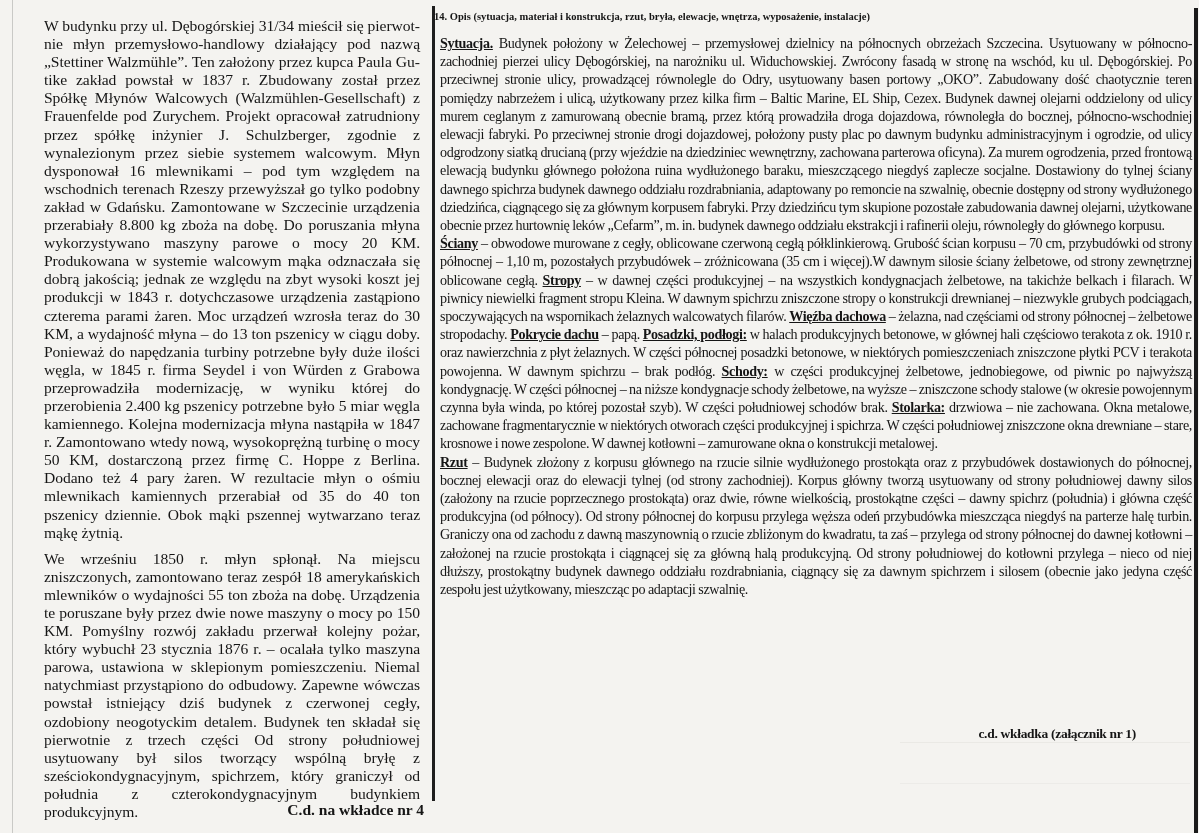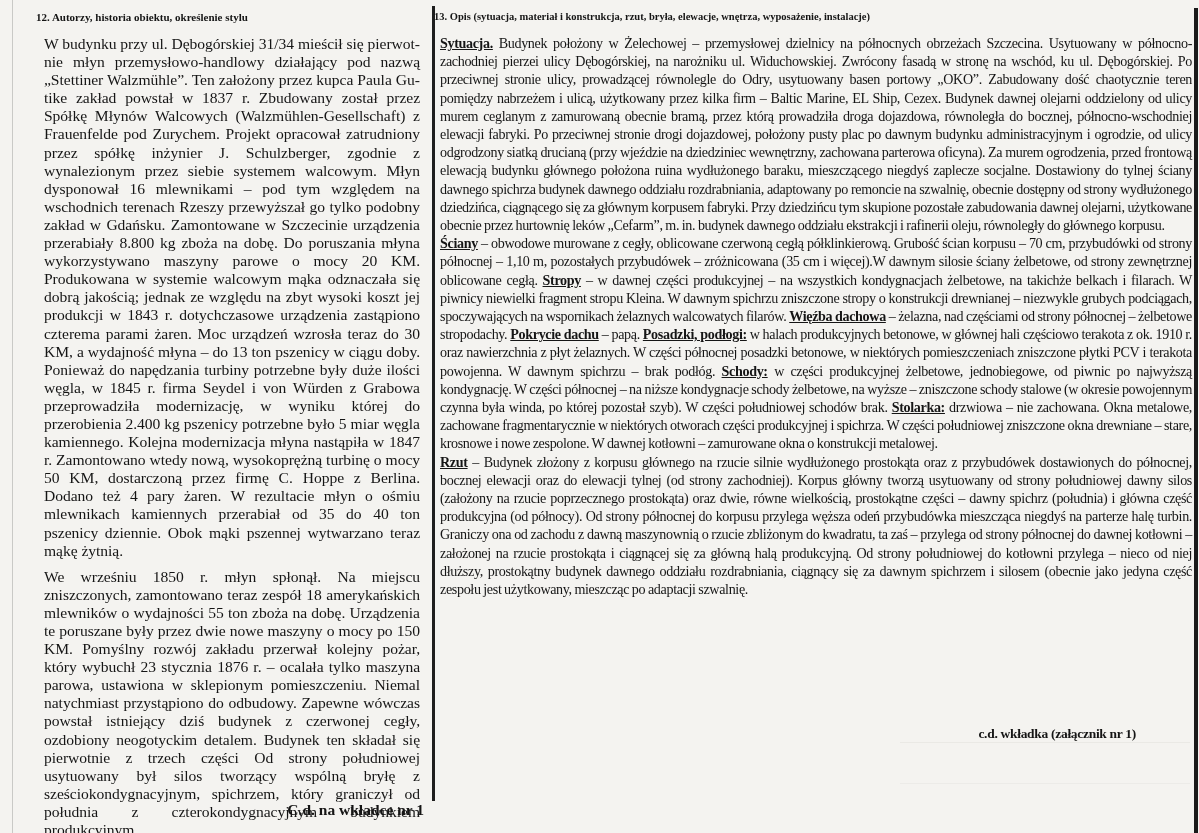--- a/index.html
+++ b/index.html
@@ -78,30 +78,29 @@
 <body>
 
 <div class="page">
 
   <div class="left-faint-rule"></div>
   <div class="col-divider"></div>
   <div class="right-dark-rule"></div>
   <div class="faint-watermark"></div>
 
   <section class="section-left">
-    <div class="section-heading">12. Autorzy, historia obiektu, określenie stylu</div>
     <div class="left-body">
       <p>W budynku przy ul. Dębogórskiej 31/34 mieścił się pierwot­nie młyn przemysłowo-handlowy działający pod nazwą „Stettiner Walzmühle”. Ten założony przez kupca Paula Gu­tike zakład powstał w 1837 r. Zbudowany został przez Spółkę Młynów Walcowych (Walzmühlen-Gesellschaft) z Frauen­felde pod Zurychem. Projekt opracował zatrudniony przez spółkę inżynier J. Schulzberger, zgodnie z wynalezionym przez siebie systemem walcowym. Młyn dysponował 16 mlewnikami – pod tym względem na wschodnich terenach Rzeszy przewyższał go tylko podobny zakład w Gdańsku. Zamontowane w Szczecinie urządzenia przerabiały 8.800 kg zboża na dobę. Do poruszania młyna wykorzystywano ma­szyny parowe o mocy 20 KM. Produkowana w systemie wal­cowym mąka odznaczała się dobrą jakością; jednak ze względu na zbyt wysoki koszt jej produkcji w 1843 r. dotych­czasowe urządzenia zastąpiono czterema parami żaren. Moc urządzeń wzrosła teraz do 30 KM, a wydajność młyna – do 13 ton pszenicy w ciągu doby. Ponieważ do napędzania tur­biny potrzebne były duże ilości węgla, w 1845 r. firma Sey­del i von Würden z Grabowa przeprowadziła modernizację, w wyniku której do przerobienia 2.400 kg pszenicy potrzebne było 5 miar węgla kamiennego. Kolejna modernizacja młyna nastąpiła w 1847 r. Zamontowano wtedy nową, wysokopręż­ną turbinę o mocy 50 KM, dostarczoną przez firmę C. Hoppe z Berlina. Dodano też 4 pary żaren. W rezultacie młyn o ośmiu mlewnikach kamiennych przerabiał od 35 do 40 ton pszenicy dziennie. Obok mąki pszennej wytwarzano teraz mąkę żytnią.</p>
       <p>We wrześniu 1850 r. młyn spłonął. Na miejscu zniszczonych, zamontowano teraz zespół 18 amerykańskich mlewników o wydajności 55 ton zboża na dobę. Urządzenia te poruszane były przez dwie nowe maszyny o mocy po 150 KM. Pomyśl­ny rozwój zakładu przerwał kolejny pożar, który wybuchł 23 stycznia 1876 r. – ocalała tylko maszyna parowa, ustawiona w sklepionym pomieszczeniu. Niemal natychmiast przystą­piono do odbudowy. Zapewne wówczas powstał istniejący dziś budynek z czerwonej cegły, ozdobiony neogotyckim detalem. Budynek ten składał się pierwotnie z trzech części Od strony południowej usytuowany był silos tworzący wspólną bryłę z sześciokondygnacyjnym, spichrzem, który graniczył od południa z czterokondygnacyjnym budynkiem produkcyjnym.</p>
     </div>
-    <div class="continued-left">C.d. na wkładce nr 1</div>
+    <div class="continued-left">C.d. na wkładce nr 4</div>
   </section>
 
   <section class="section-right">
-    <div class="section-heading">13. Opis (sytuacja, materiał i konstrukcja, rzut, bryła, elewacje, wnętrza, wyposażenie, instalacje)</div>
+    <div class="section-heading">14. Opis (sytuacja, materiał i konstrukcja, rzut, bryła, elewacje, wnętrza, wyposażenie, instalacje)</div>
     <div class="right-body">
       <p><span class="kw">Sytuacja.</span><span> Budynek położony w Żelechowej – przemysłowej dzielnicy na północnych obrzeżach Szczecina. Usytu­owany w północno-zachodniej pierzei ulicy Dębogórskiej, na narożniku ul. Widuchowskiej. Zwrócony fasadą w stronę na wschód, ku ul. Dębogórskiej. Po przeciwnej stronie ulicy, prowadzącej równolegle do Odry, usytuowany basen portowy „OKO”. Zabudowany dość chaotycznie teren pomiędzy nabrzeżem i ulicą, użytkowany przez kilka firm – Baltic Marine, EL Ship, Cezex. Budynek dawnej olejarni oddzielony od ulicy murem ceglanym z zamurowaną obecnie bramą, przez którą prowadziła droga dojazdowa, równoległa do bocznej, północno-wschodniej elewacji fa­bryki. Po przeciwnej stronie drogi dojazdowej, położony pusty plac po dawnym budynku administracyjnym i ogro­dzie, od ulicy odgrodzony siatką drucianą (przy wjeździe na dziedziniec wewnętrzny, zachowana parterowa oficyna). Za murem ogrodzenia, przed frontową elewacją budynku głównego położona ruina wydłużonego baraku, mieszczą­cego niegdyś zaplecze socjalne. Dostawiony do tylnej ściany dawnego spichrza budynek dawnego oddziału rozdrab­niania, adaptowany po remoncie na szwalnię, obecnie dostępny od strony wydłużonego dziedzińca, ciągnącego się za głównym korpusem fabryki. Przy dziedzińcu tym skupione pozostałe zabudowania dawnej olejarni, użytkowane obecnie przez hurtownię leków „Cefarm”, m. in. budynek dawnego oddziału ekstrakcji i rafinerii oleju, równoległy do głównego korpusu.</span></p>
 
 
       <p><span class="kw">Ściany</span><span> – obwodowe murowane z cegły, oblicowane czerwoną cegłą półklinkierową.  Grubość ścian korpusu – 70 cm, przybudówki od strony północnej – 1,10 m, pozostałych przybudówek – zróżnicowana (35 cm i więcej).W daw­nym silosie ściany żelbetowe, od strony zewnętrznej oblicowane cegłą. </span><span class="kw">Stropy</span><span> – w dawnej części produkcyjnej – na wszystkich kondygnacjach żelbetowe, na takichże belkach i filarach. W piwnicy niewielki fragment stropu Kleina. W dawnym spichrzu zniszczone stropy o konstrukcji drewnianej – niezwykle grubych podciągach, spoczywających na wspornikach żelaznych walcowatych filarów. </span><span class="kw">Więźba dachowa</span><span> – żelazna, nad częściami od strony północnej – żel­betowe stropodachy. </span><span class="kw">Pokrycie dachu</span><span> – papą. </span><span class="kw">Posadzki, podłogi:</span><span> w halach produkcyjnych betonowe, w głównej hali częściowo terakota z ok. 1910 r. oraz nawierzchnia z płyt żelaznych. W części północnej posadzki betonowe, w nie­których pomieszczeniach zniszczone płytki PCV i terakota powojenna. W dawnym spichrzu – brak podłóg. </span><span class="kw">Schody:</span><span> w części produkcyjnej żelbetowe, jednobiegowe, od piwnic po najwyższą kondygnację. W części północnej – na niższe kondygnacje schody żelbetowe, na wyższe – zniszczone schody stalowe (w okresie powojennym czynna była winda, po której pozostał szyb). W części południowej schodów brak.  </span><span class="kw">Stolarka:</span><span> drzwiowa – nie zachowana. Okna metalowe, zachowane fragmentarycznie w niektórych otworach części produkcyjnej i spichrza. W części południo­wej zniszczone okna drewniane – stare, krosnowe i nowe zespolone. W dawnej kotłowni – zamurowane okna o kon­strukcji metalowej.</span></p>
 
       <p><span class="kw">Rzut</span><span> – Budynek złożony z korpusu głównego na rzucie silnie wydłużonego prostokąta oraz z przybudówek dosta­wionych do północnej, bocznej elewacji oraz do elewacji tylnej (od strony zachodniej). Korpus główny tworzą usy­tuowany od strony południowej dawny silos (założony na rzucie poprzecznego prostokąta) oraz dwie, równe wielko­ścią, prostokątne części – dawny spichrz (południa) i główna część produkcyjna (od północy). Od strony północnej do korpusu przylega węższa odeń przybudówka mieszcząca niegdyś na parterze halę turbin. Graniczy ona od zacho­du z dawną maszynownią o rzucie zbliżonym do kwadratu, ta zaś – przylega od strony północnej do dawnej kotłowni – założonej na rzucie prostokąta i ciągnącej się za główną halą produkcyjną. Od strony południowej do kotłowni przylega – nieco od niej dłuższy, prostokątny budynek dawnego oddziału rozdrabniania, ciągnący się za dawnym spichrzem i silosem (obecnie jako jedyna część zespołu jest użytkowany, mieszcząc po adaptacji szwalnię.</span></p>
     </div>
     <div class="continued-right">c.d. wkładka (załącznik nr 1)</div>
   </section>

